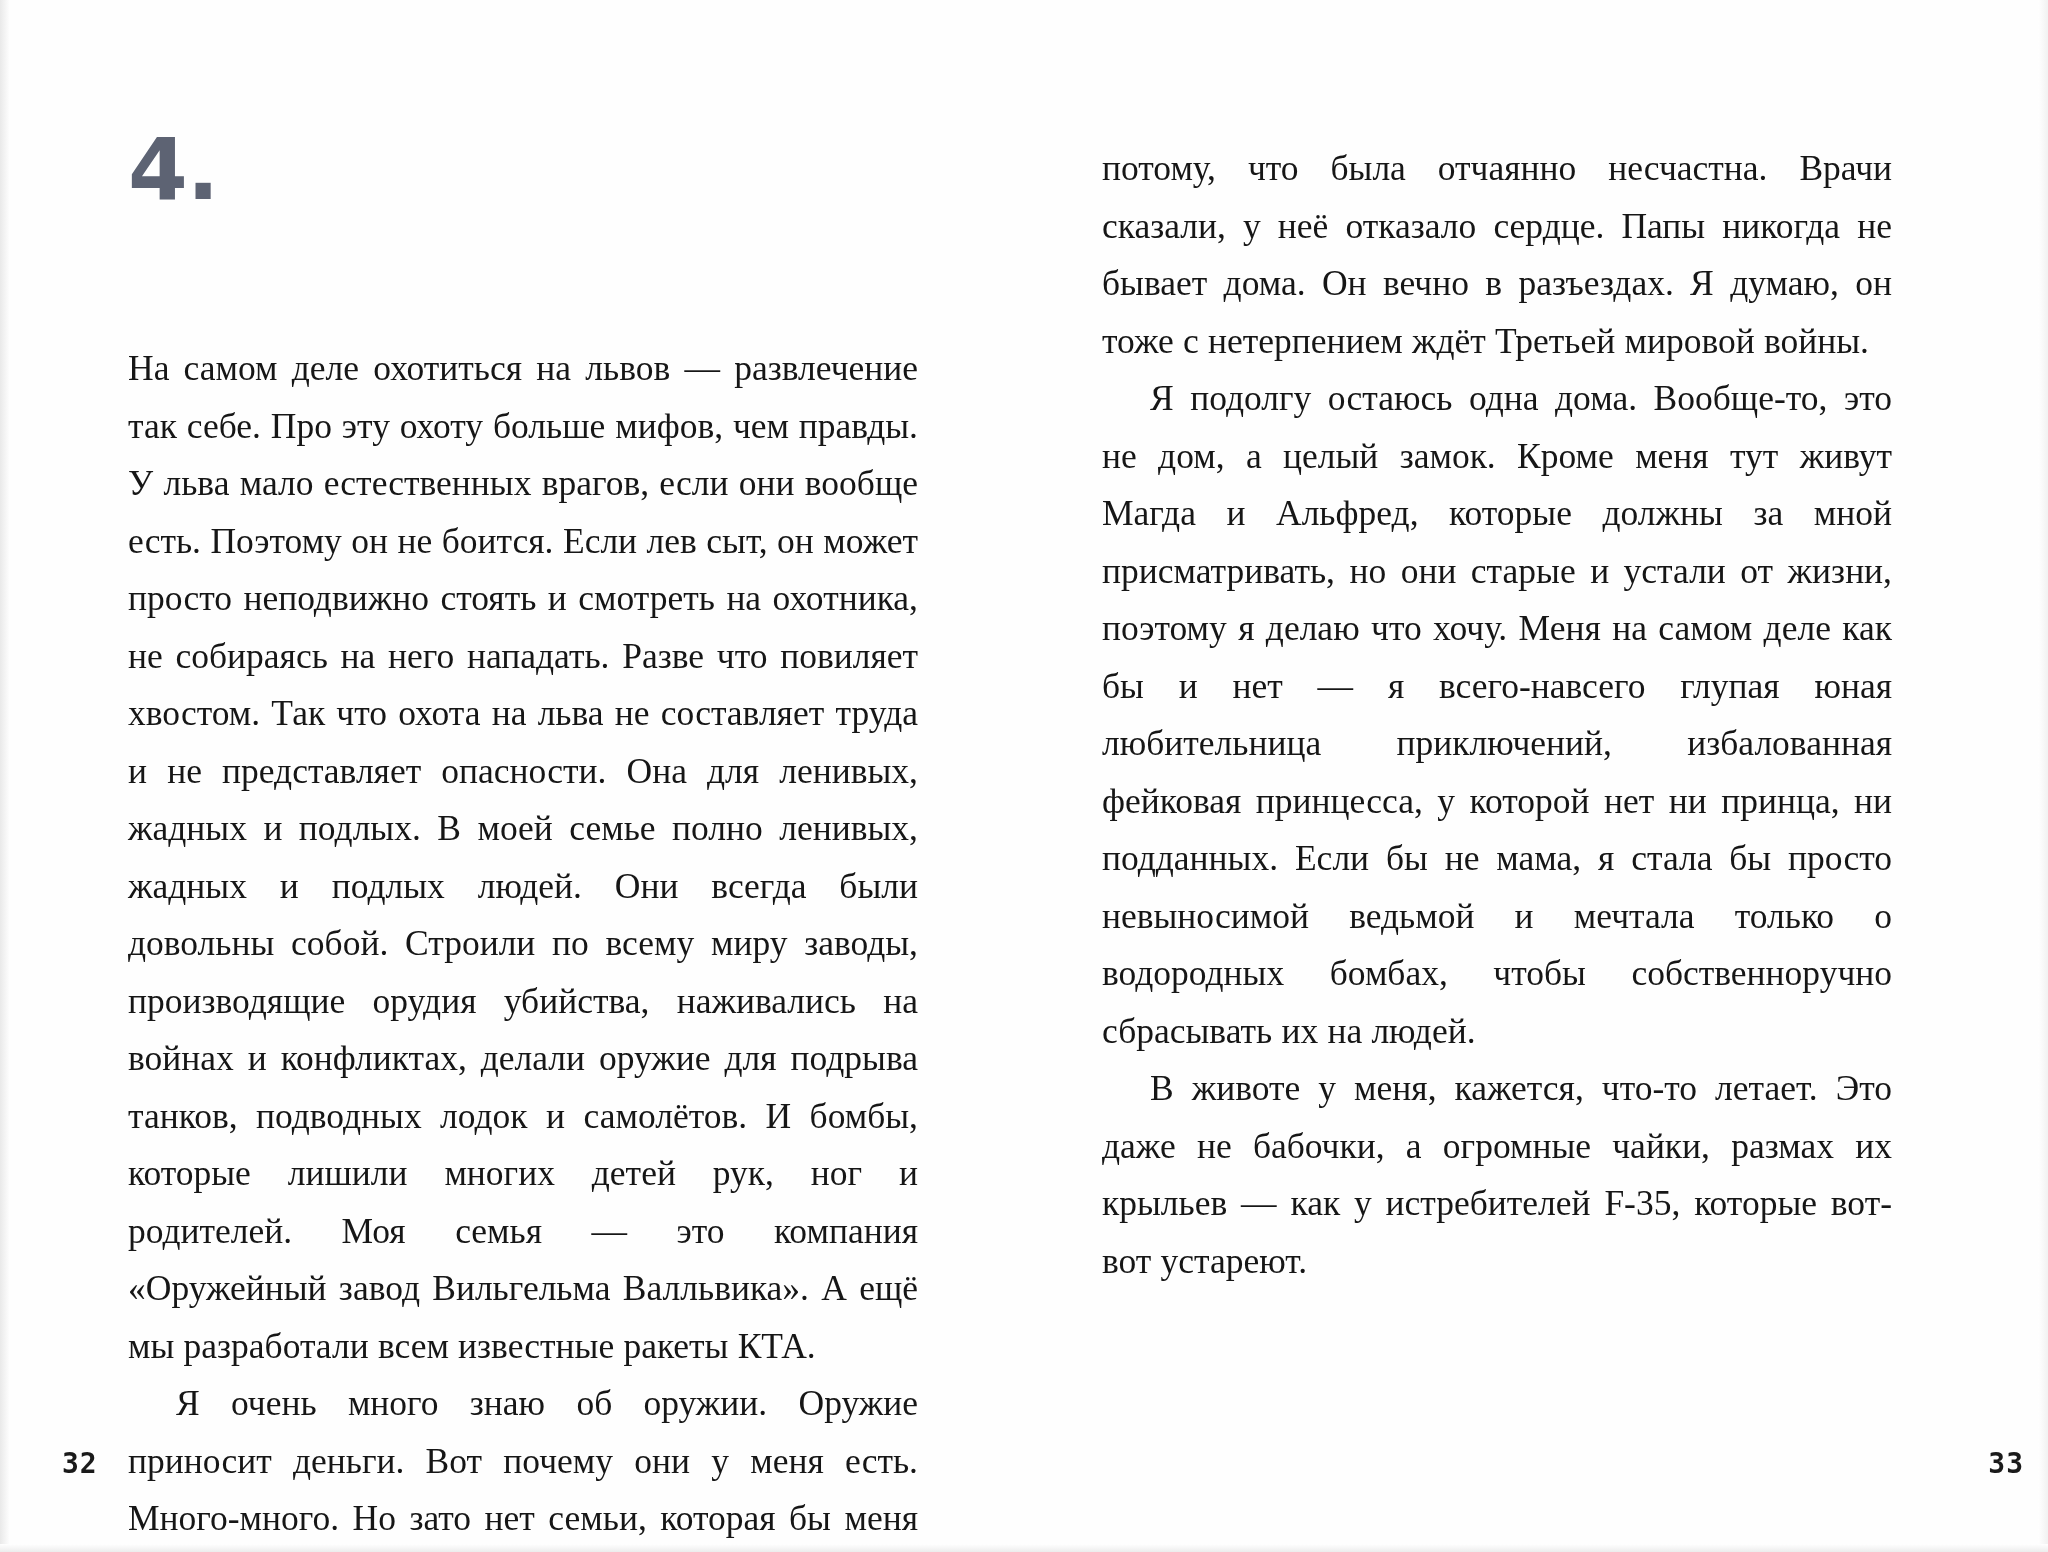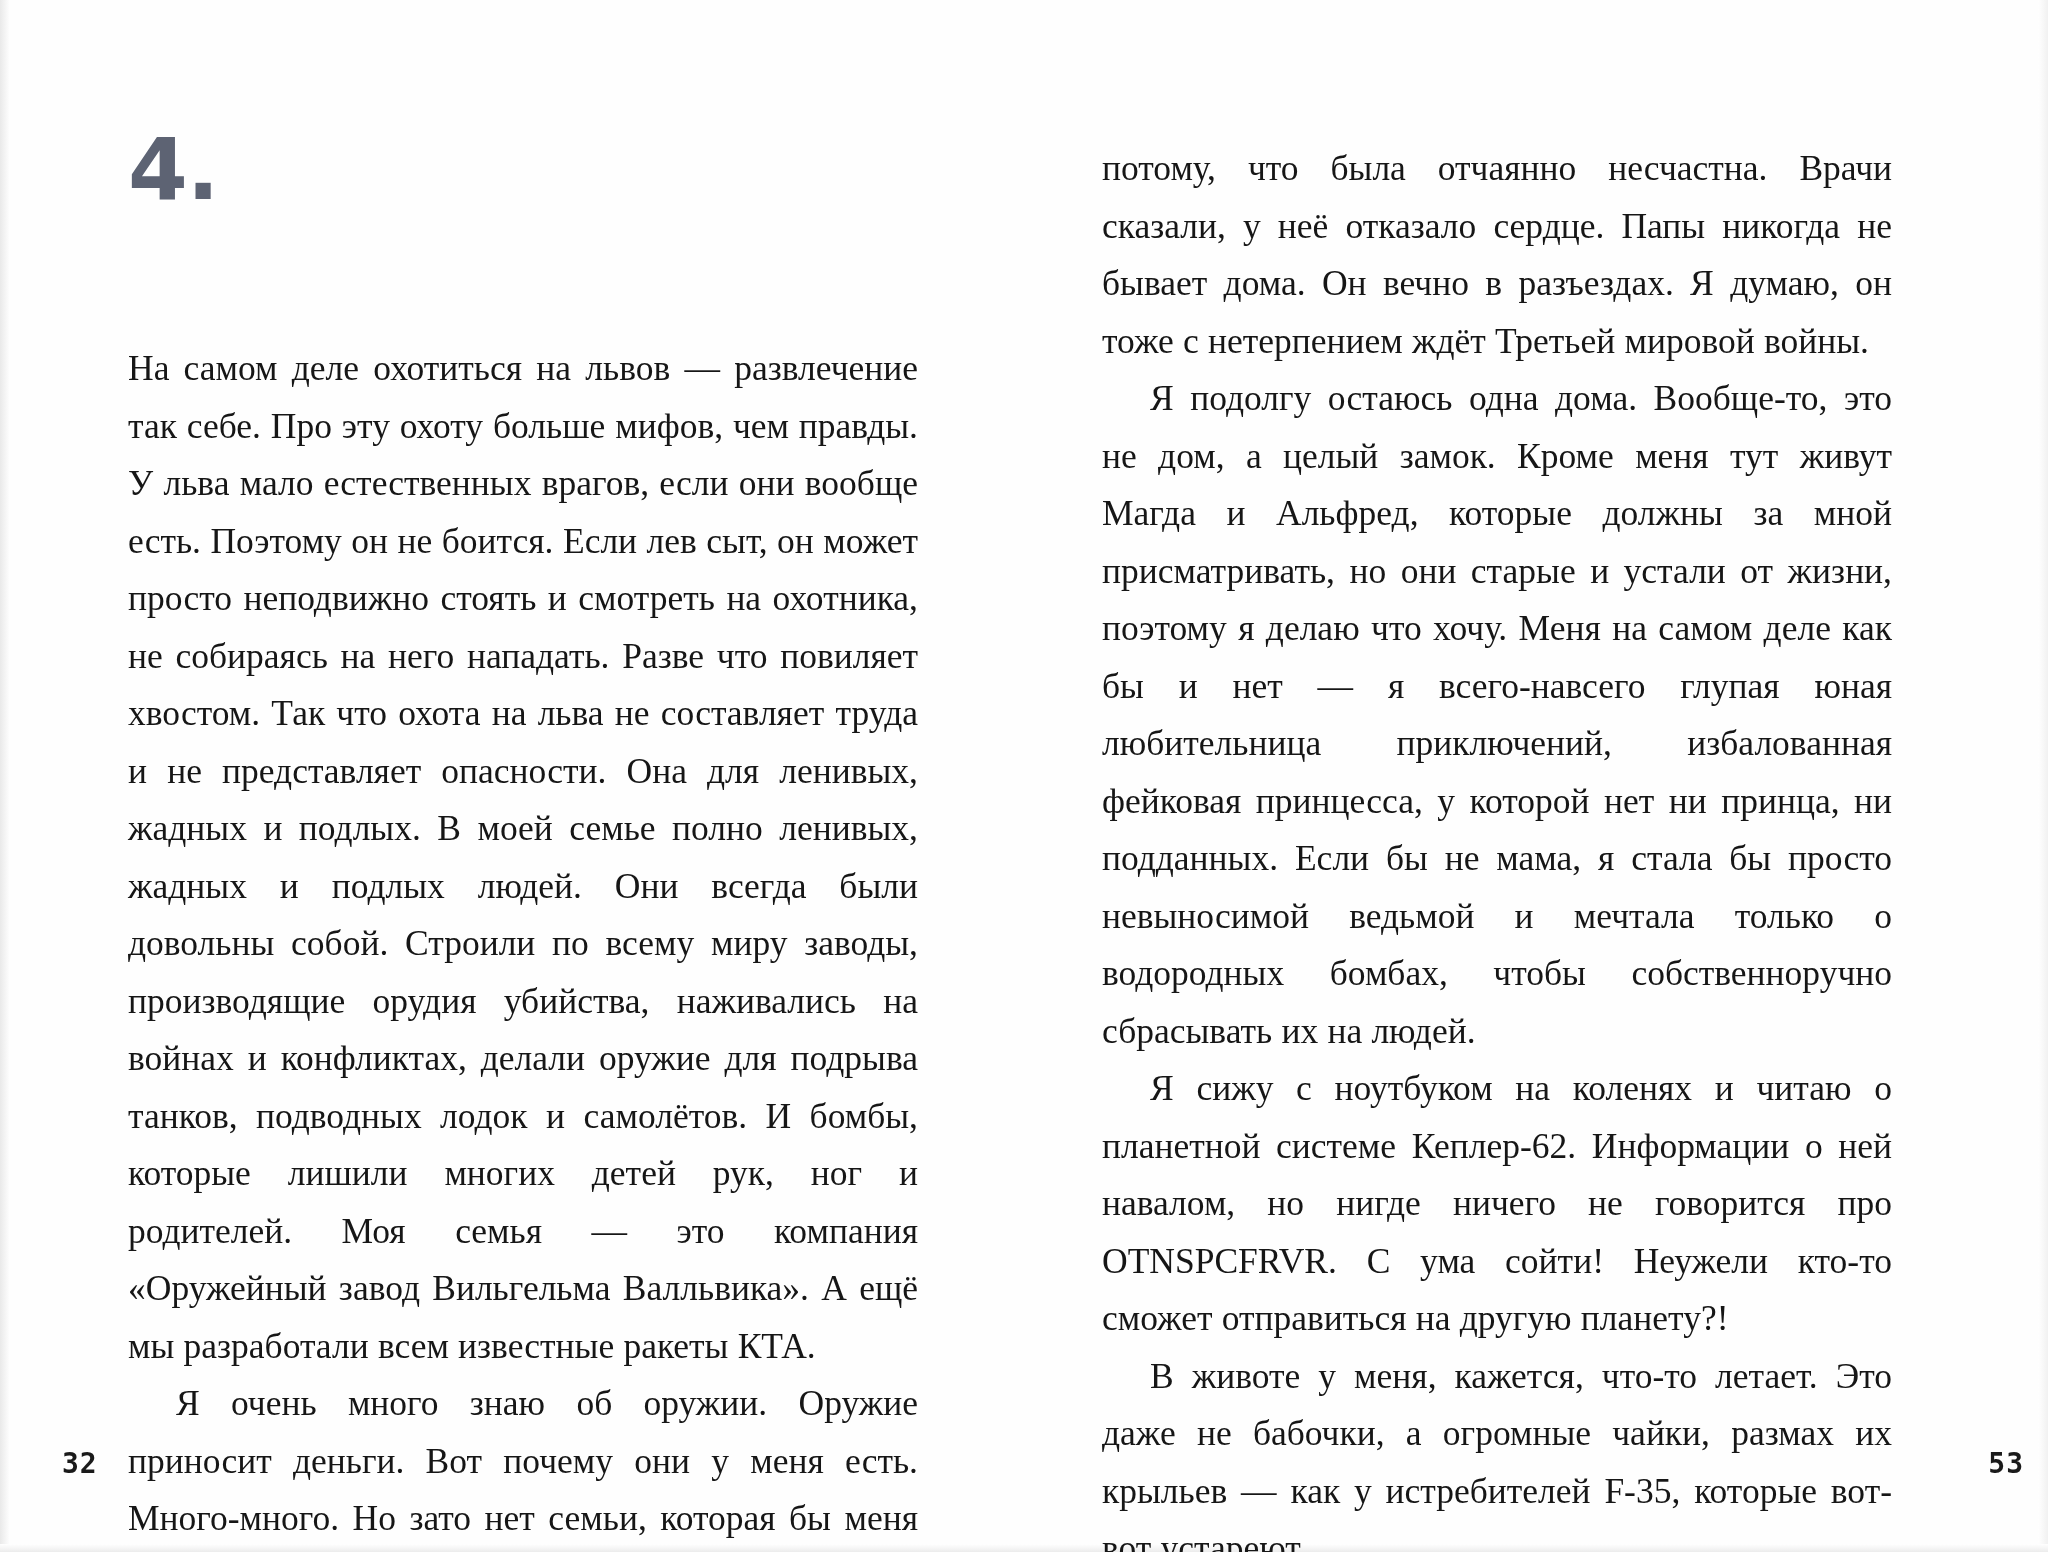--- a/index.html
+++ b/index.html
@@ -135,20 +135,19 @@
     </div>
 
     <div class="folio folio-left">32</div>
   </div>
 
   <div class="page page-right">
 
     <div class="textblock">
       <p class="para first">потому, что была отчаянно несчастна. Врачи сказали, у неё отказало сердце. Папы никогда не бывает дома. Он вечно в разъездах. Я думаю, он тоже с нетерпением ждёт Третьей мировой войны.</p>
       <p class="para">Я подолгу остаюсь одна дома. Вообще-то, это не дом, а целый замок. Кроме меня тут живут Магда и Альфред, которые должны за мной присматривать, но они старые и устали от жизни, поэтому я делаю что хочу. Меня на самом деле как бы и нет — я всего-навсего глупая юная любительница приключений, избалованная фейковая принцесса, у которой нет ни принца, ни подданных. Если бы не мама, я стала бы просто невыносимой ведьмой и мечтала только о водородных бомбах, чтобы собственноручно сбрасывать их на людей.</p>
-      <p class="para">Я сижу с ноутбуком на коленях и читаю о планетной системе Кеплер-62. Информации о ней навалом, но нигде ничего не говорится про OTNSPCFRVR. С ума сойти! Неужели кто-то сможет отправиться на другую планету?!</p>
       <p class="para">В животе у меня, кажется, что-то летает. Это даже не бабочки, а огромные чайки, размах их крыльев — как у истребителей F-35, которые вот-вот устареют.</p>
     </div>
 
-    <div class="folio folio-right">53</div>
+    <div class="folio folio-right">33</div>
   </div>
 
 </div>
 
 </body></html>

